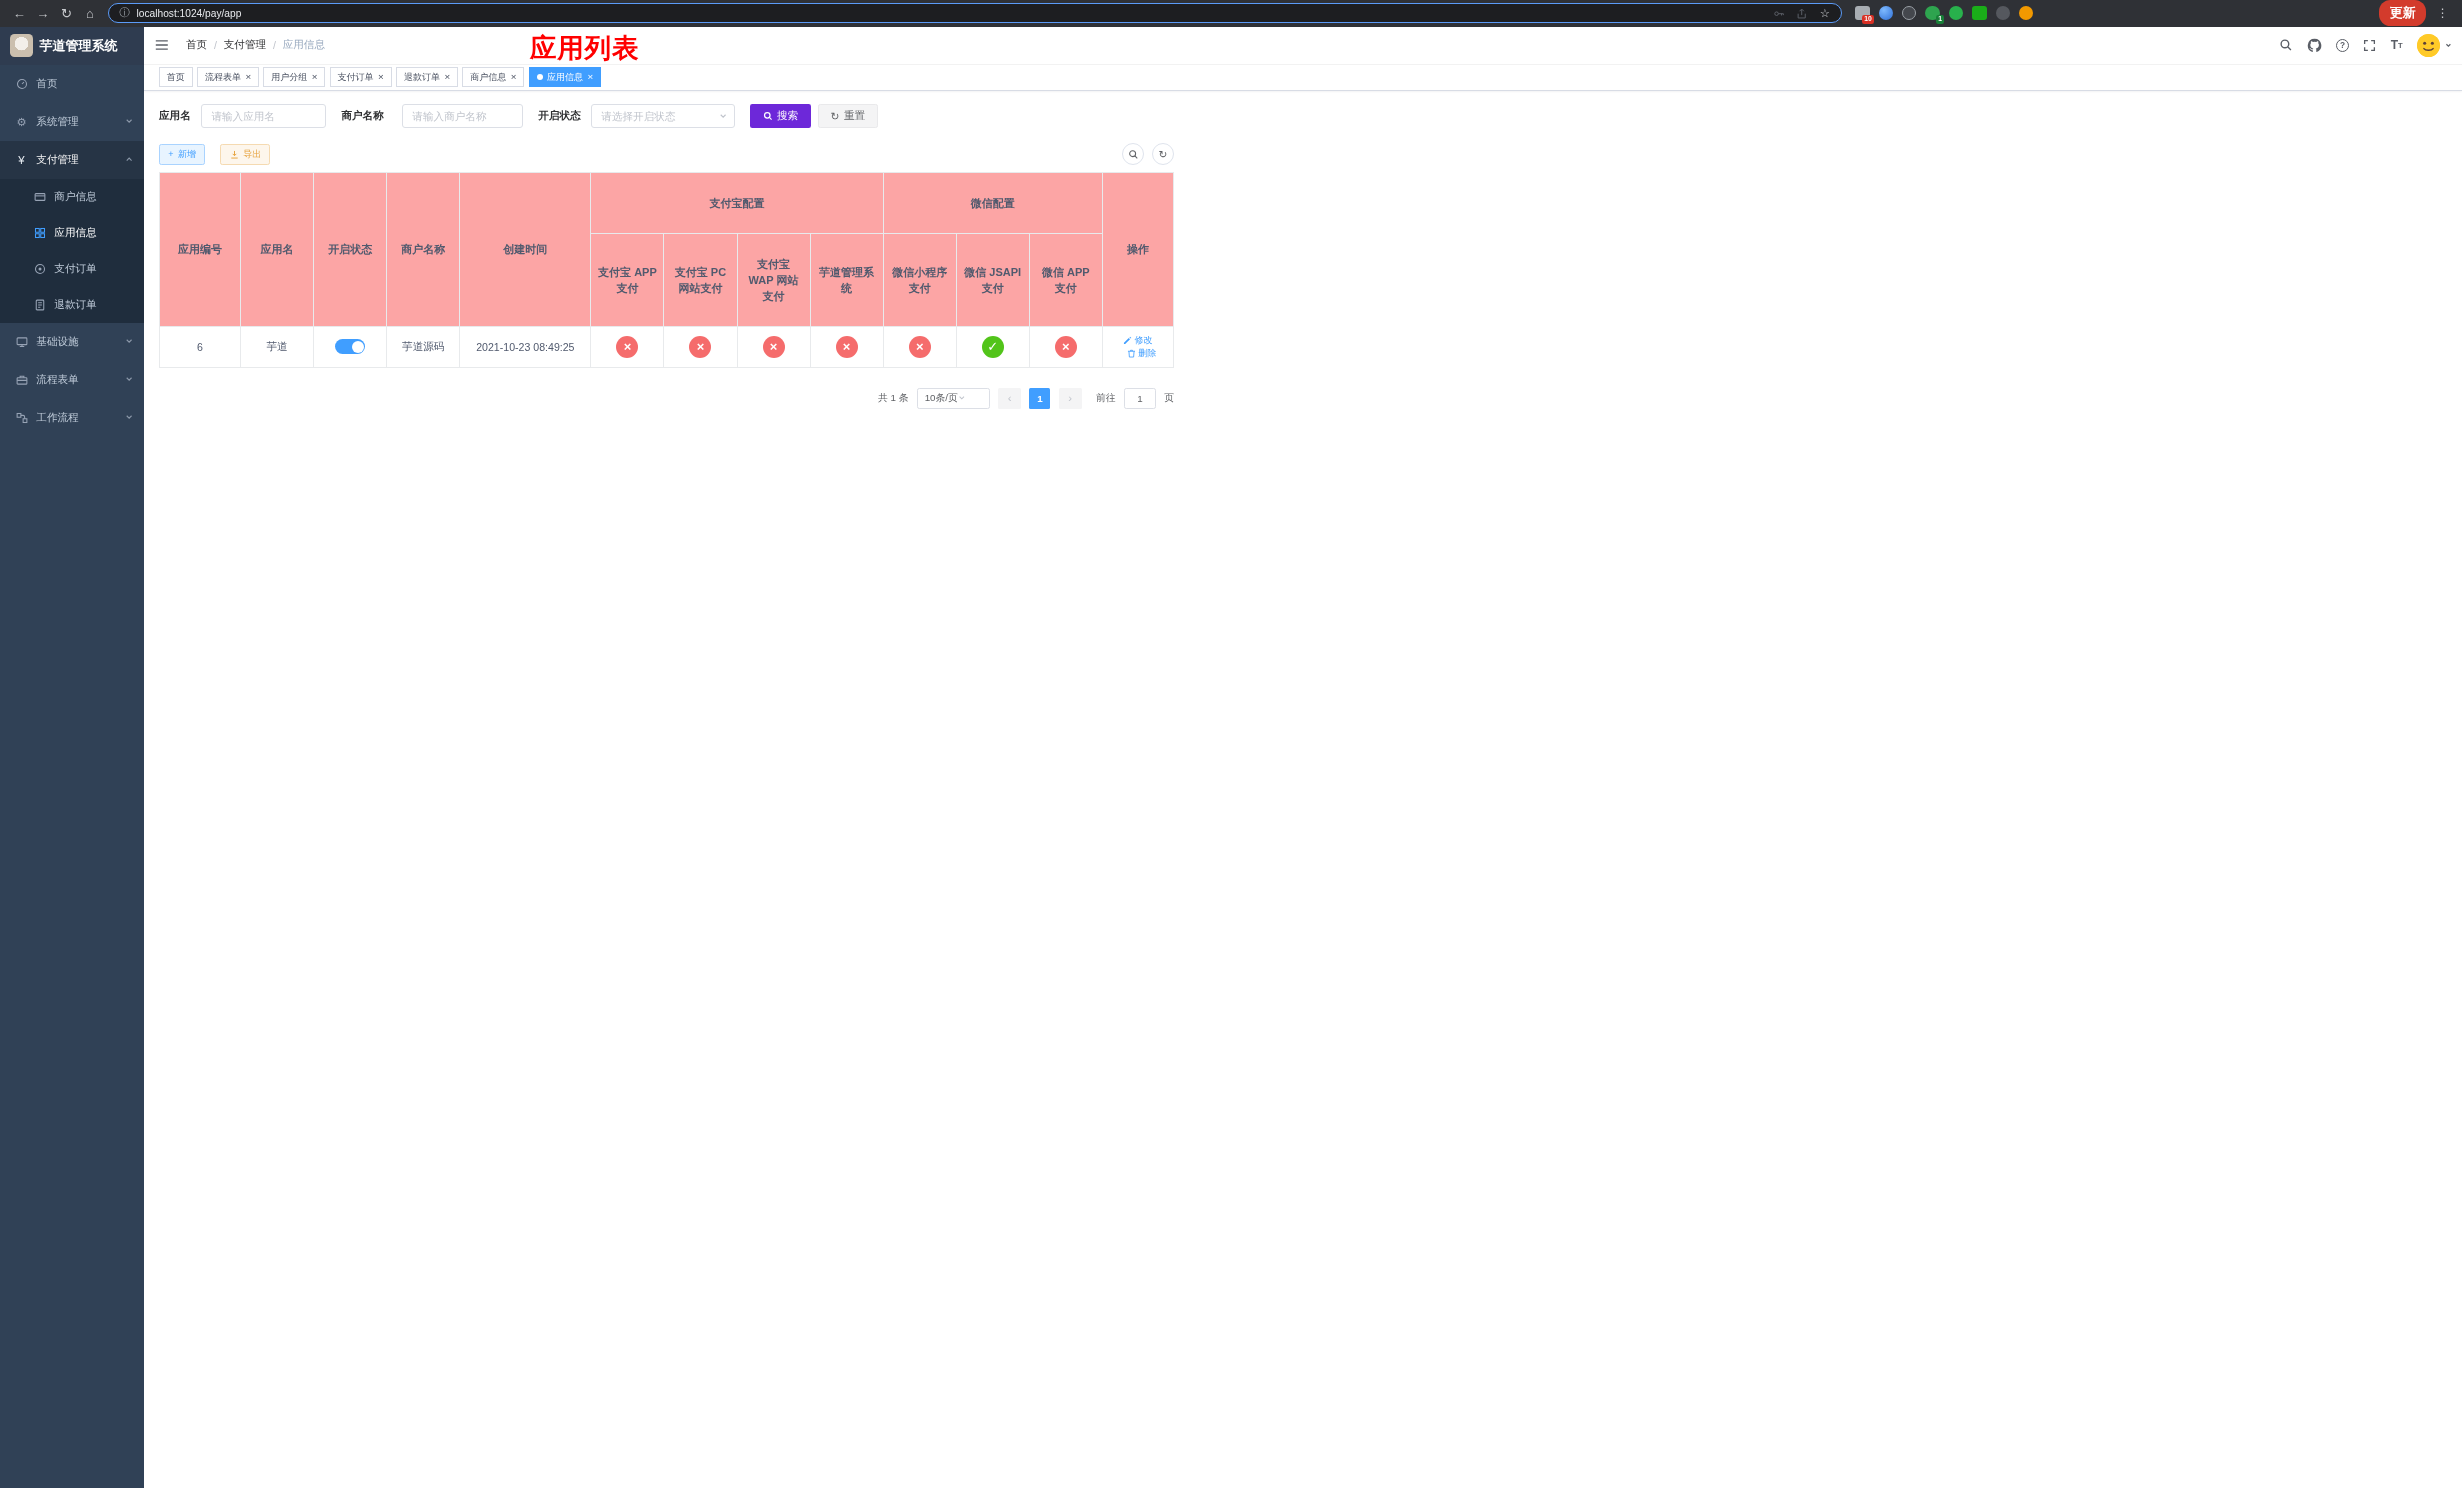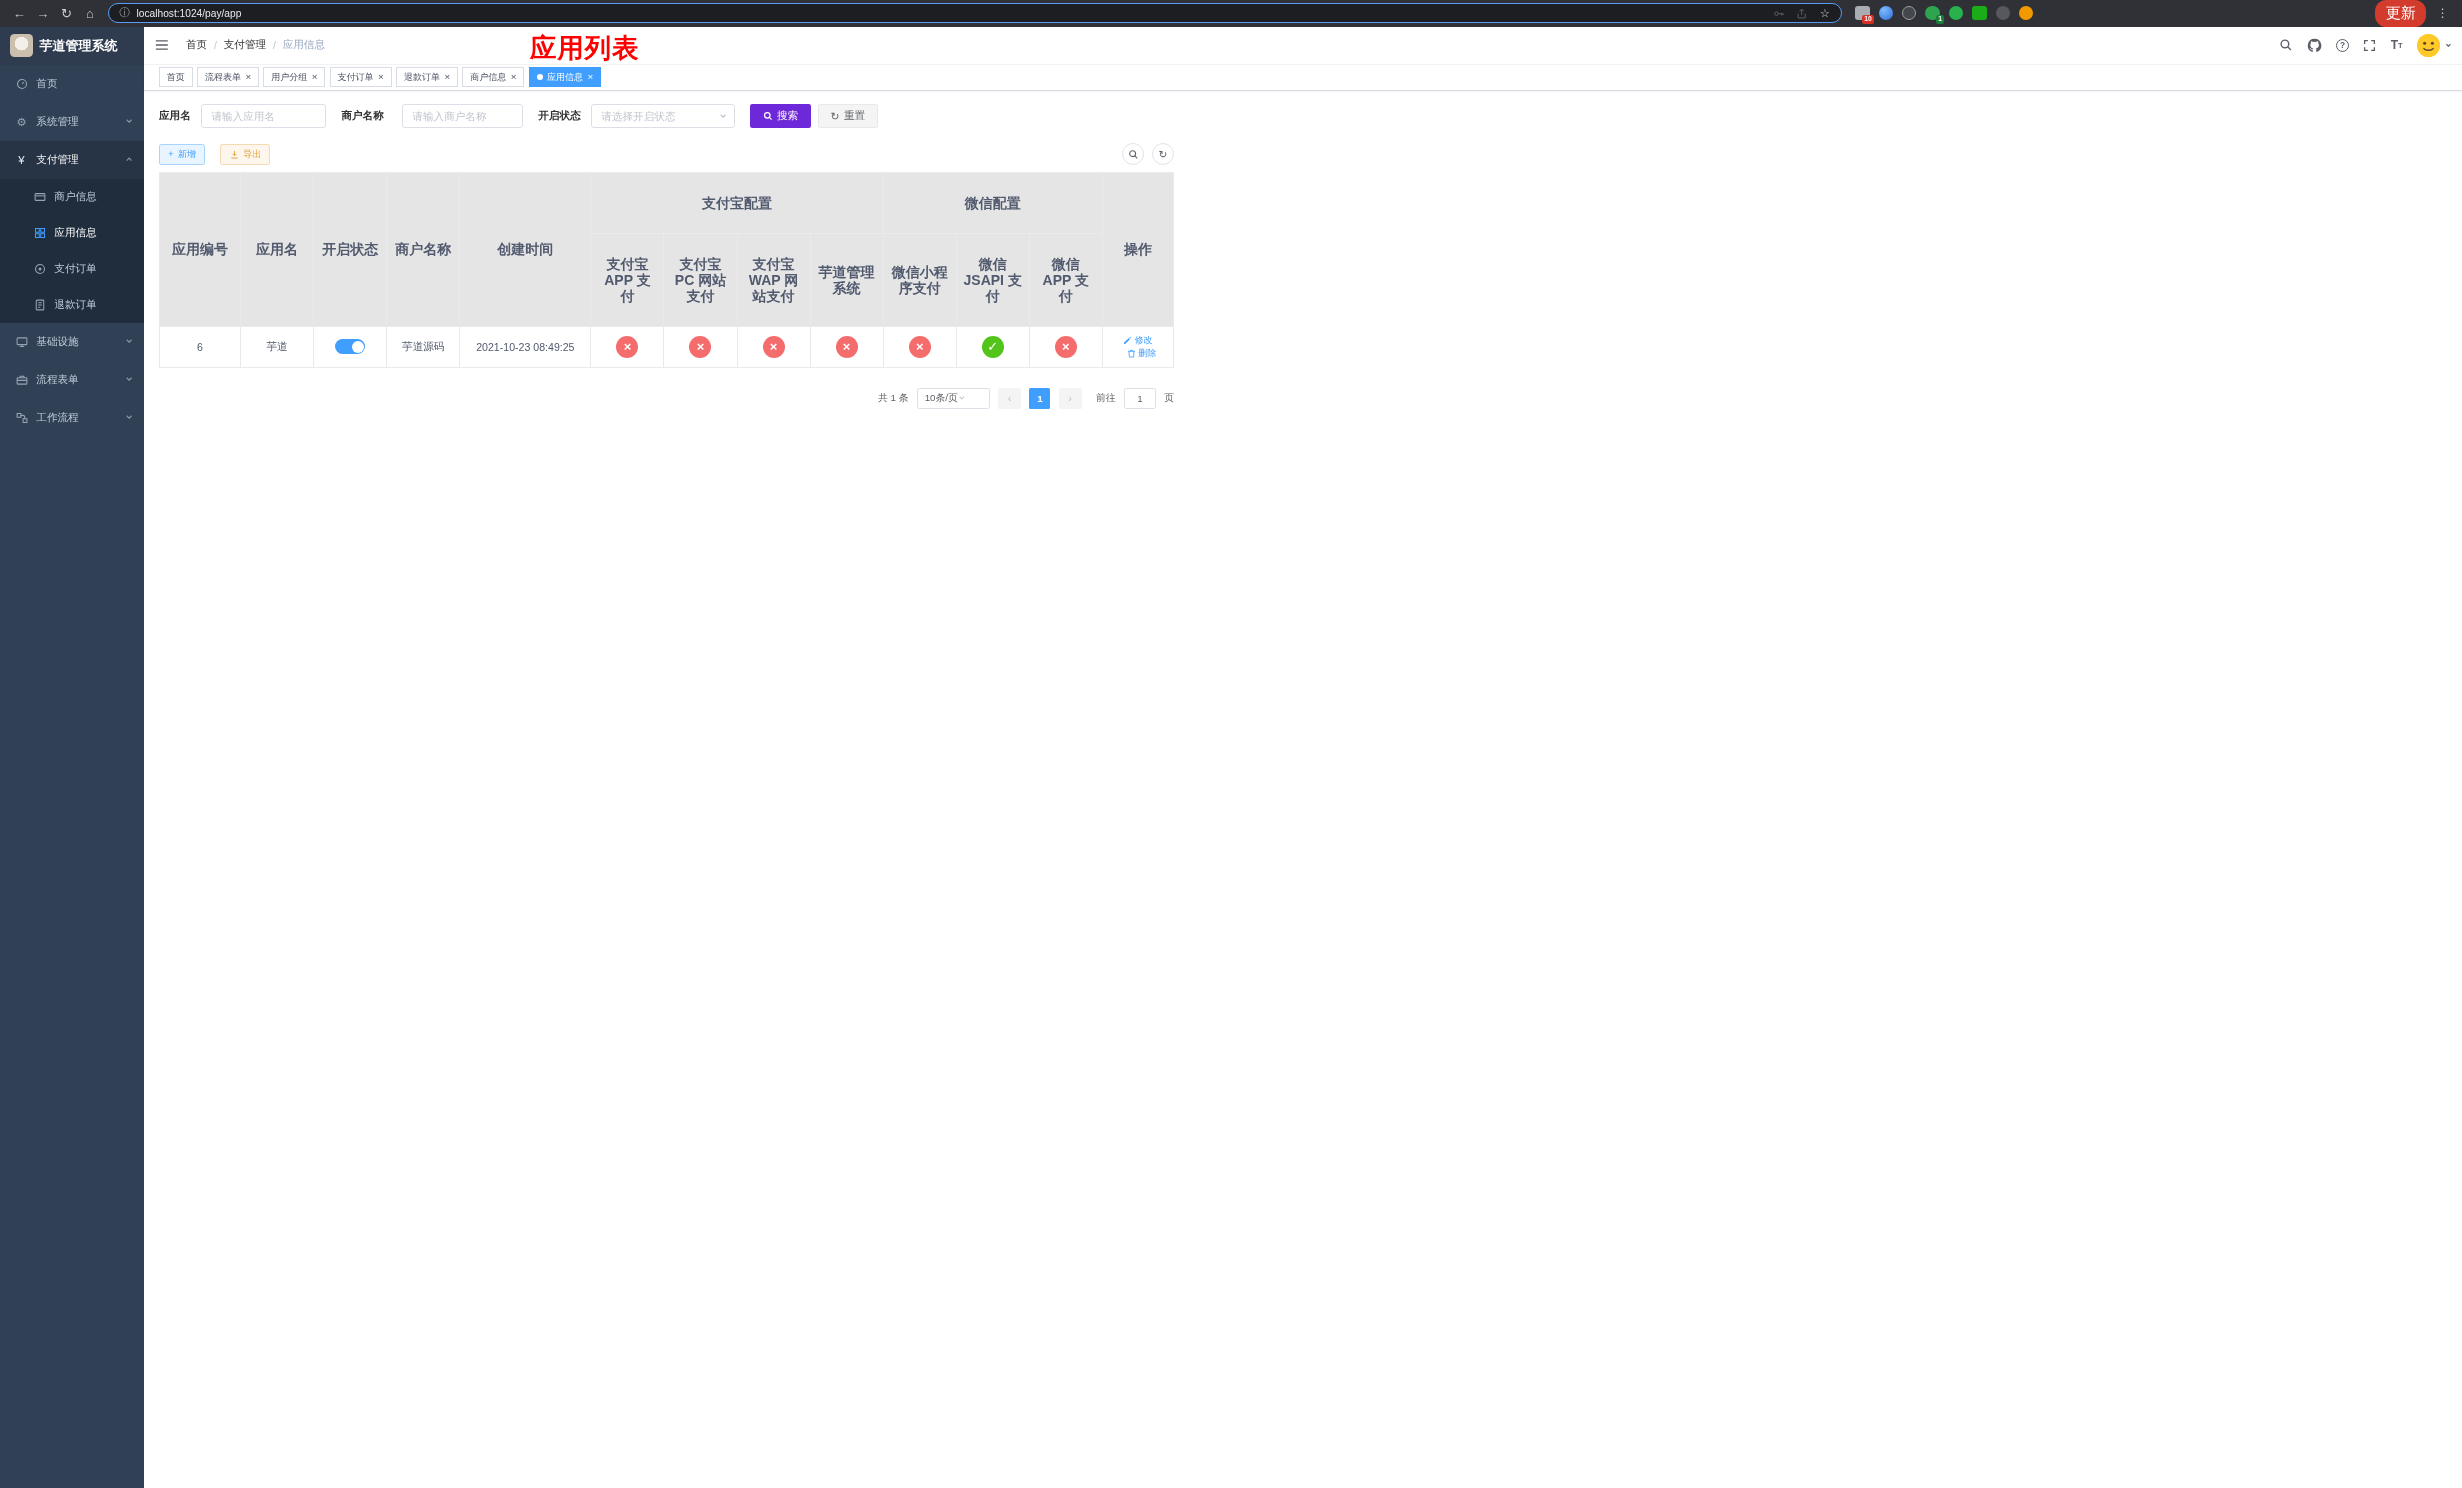--- a/index.html
+++ b/index.html
@@ -22,21 +22,21 @@
   .ext .badge.green { background: #188038; }
   .e1 { border-radius: 3px; background: #a8adb3; }
   .e2 { background: radial-gradient(circle at 35% 30%, #7db9ff, #2f6fd6); }
   .e3 { background: #44474d; border: 1.5px solid #9aa0a6; }
   .e4 { background: #2ea44f; }
   .e5 { background: #28b14c; }
   .e6 { border-radius: 3px; background: #1aad19; }
   .e7 { background: #55585e; }
   .e8 { background: #f29900; }
   .update-chip { margin-left: auto; background: #d33b2c; color: #fff; border: none; border-radius: 11.4px;
-                 padding: 3.8px 10.6px; font-size: 15px; font-weight: 400; cursor: pointer; flex: 0 0 auto; }
+                 padding: 3.8px 10.6px; font-size: 13px; font-weight: 700; cursor: pointer; flex: 0 0 auto; }
   .kebab { font-size: 12px; margin-left: 4.5px; }
 
   
   .app { display: flex; height: 1462px; }
 
   
   .sidebar { width: 144px; flex: 0 0 auto; background: #304156; color: #bfcbd9; }
   .logo { height: 38px; display: flex; align-items: center; gap: 6.8px; padding-left: 9.8px; background: #2f3c50; }
   .logo-img { width: 23px; height: 23px; border-radius: 4.5px; flex: 0 0 auto;
               background: radial-gradient(circle at 50% 42%, #f3efe9 0 38%, #cbbfae 39% 100%); }
@@ -104,21 +104,21 @@
   .btn-mini { height: 21px; padding: 0 8.3px; font-size: 9px; border-radius: 2.3px; }
   .btn-add { background: #e8f4ff; color: #409eff; border: 0.8px solid #a9d3ff; }
   .btn-export { background: #fdf6ec; color: #e6a23c; border: 0.8px solid #f5dab1; margin-left: 15px; }
   .tool-circles { margin-left: auto; display: flex; gap: 7.6px; }
   .circle-btn { width: 22px; height: 22px; border-radius: 50%; border: 0.8px solid #dfe4ed; background: #fff;
                 color: #606266; display: flex; align-items: center; justify-content: center; cursor: pointer; font-size: 10.6px; }
 
   
   table { border-collapse: collapse; width: 1015px; table-layout: fixed; }
   th, td { border: 0.8px solid #e8eaec; text-align: center; }
-  th { background: #e5e5e5; color: #515a6e; font-weight: 700; font-size: 14px; padding: 22px 6px; line-height: 16px; }
+  th { background: #fca5a5; color: #515a6e; font-weight: 700; font-size: 11px; padding: 22px 6px; line-height: 16px; }
   thead tr.h1 th { height: 32px; }
   thead tr.h2 th { height: 50px; }
   td { color: #515a6e; font-size: 10.6px; height: 41px; padding: 3px 4.5px; }
   .switch { width: 30px; height: 15px; border-radius: 7.6px; background: #409eff; position: relative;
             display: inline-block; vertical-align: middle; cursor: pointer; }
   .switch::after { content: ""; position: absolute; top: 1.5px; right: 1.5px; width: 12px; height: 12px;
                    border-radius: 50%; background: #fff; }
   .status-circle { width: 22px; height: 22px; border-radius: 50%; display: inline-flex; align-items: center;
                    justify-content: center; color: #fff; font-size: 13px; font-weight: 700; line-height: 1; }
   .status-no { background: #f56c6c; }

